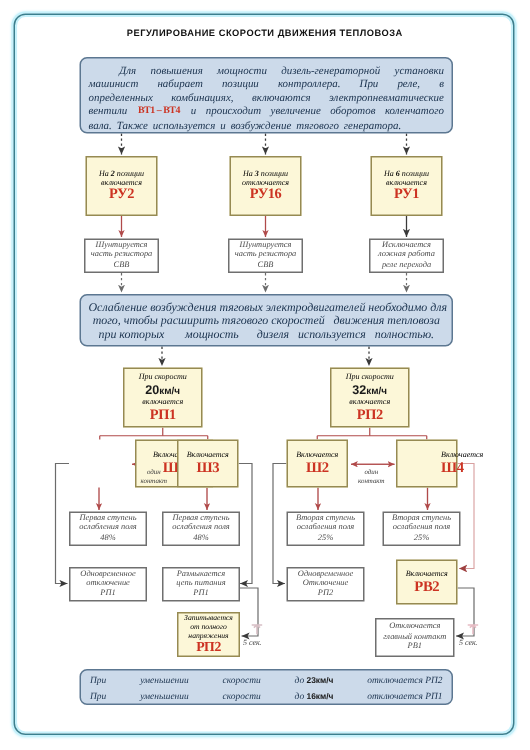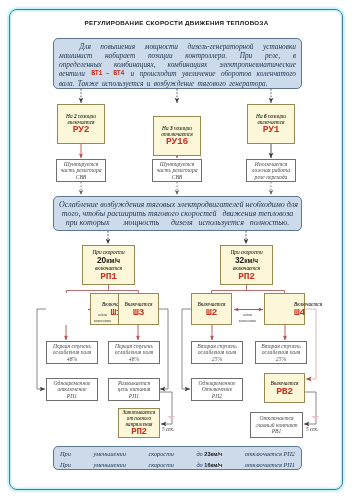--- a/index.html
+++ b/index.html
@@ -26,21 +26,21 @@
   #introTx>div>span{display:inline-block;}
   #introTx>div.last{justify-content:flex-start;gap:3.3px;}
   #introTx .red{font-size:6.6px;margin:0 1px;}
 
   
   .ybox{position:absolute;background:#fcf7d8;border:0.9px solid #968a52;box-sizing:border-box;}
   .wbox{position:absolute;background:#ffffff;border:0.9px solid #6f6f6f;box-sizing:border-box;}
   .bx-in{position:absolute;left:1px;right:1px;top:50%;transform:translateY(-50%);
          text-align:center;line-height:1.12;}
   .it{font-style:italic;}
-  .red{color:#cc3322;font-family:Liberation Mono, monospace;font-weight:bold;font-style:normal;letter-spacing:-0.3px;}
+  .red{color:#cc3322;font-family:Liberation Serif, serif;font-weight:bold;font-style:normal;letter-spacing:-0.3px;}
   .blk{color:#1a1a1a;font-family:"Liberation Sans",sans-serif;font-weight:bold;font-style:normal;}
   .gr{color:#4b4b4b;}
 
   svg.wires{position:absolute;left:0;top:0;width:353px;height:500px;overflow:visible;}
   .lbl{position:absolute;text-align:center;font-style:italic;color:#3b3b3b;line-height:1.15;}
 </style>
 </head>
 <body>
 
 <div id="stage">
@@ -113,35 +113,35 @@
     <g>
       <path d="M160,392 L172,392 L172,424 L161,424" stroke="#6b6b6b" stroke-width="0.8" fill="none" marker-end="url(#arD)"></path>
       <path d="M305,392 L316,392 L316,424 L304,424" stroke="#6b6b6b" stroke-width="0.8" fill="none" marker-end="url(#arD)"></path>
     </g>
   </svg>
 
   <div class="bluepanel" id="introPanel" style="left:53px;top:38px;width:249px;height:51px;">
     <div class="tx" id="introTx" style="font-size:7.3px;line-height:9.3px;top:2.5px;">
         <div><span style="width: 11px;"></span><span>Для</span><span>повышения</span><span>мощности</span><span>дизель-генераторной</span><span>установки</span></div>
         <div><span>машинист</span><span>набирает</span><span>позиции</span><span>контроллера.</span><span>При</span><span>реле,</span><span>в</span></div>
-        <div><span>определенных</span><span>комбинациях,</span><span>комбинациях</span><span>электропневматические</span></div>
+        <div><span>определенных</span><span>комбинациях,</span><span>включаются</span><span>электропневматические</span></div>
         <div><span>вентили</span><span class="red">ВТ1 – ВТ4</span><span>и</span><span>происходит</span><span>увеличение</span><span>оборотов</span><span>коленчатого</span></div>
         <div class="last"><span>вала.</span><span>Также</span><span>используется</span><span>и</span><span>возбуждение</span><span>тягового</span><span>генератора.</span></div>
       </div>
   </div>
 
   <div class="ybox" style="left:57px;top:104px;width:48px;height:40px;">
     <div class="bx-in" style="font-size:5.35px;">
       <div class="it">
         <span>На </span><b>2</b><span> позиции</span></div>
       <div class="it">включается</div>
       <div class="red" style="font-size:9.6px;padding-top:0.5px;line-height:9.4px;">РУ2</div>
     </div>
   </div>
-  <div class="ybox" style="left:153px;top:116px;width:48px;height:40px;">
+  <div class="ybox" style="left:153px;top:104px;width:48px;height:40px;">
     <div class="bx-in" style="font-size:5.35px;">
       <div class="it"><span>На </span><b>3</b><span> позиции</span></div>
       <div class="it">отключается</div>
       <div class="red" style="font-size:9.6px;padding-top:0.5px;line-height:9.4px;">РУ16</div>
     </div>
   </div>
   <div class="ybox" style="left:247px;top:104px;width:48px;height:40px;">
     <div class="bx-in" style="font-size:5.35px;">
       <div class="it"><span>На </span><b>6</b><span> позиции</span></div>
       <div class="it">включается</div>

